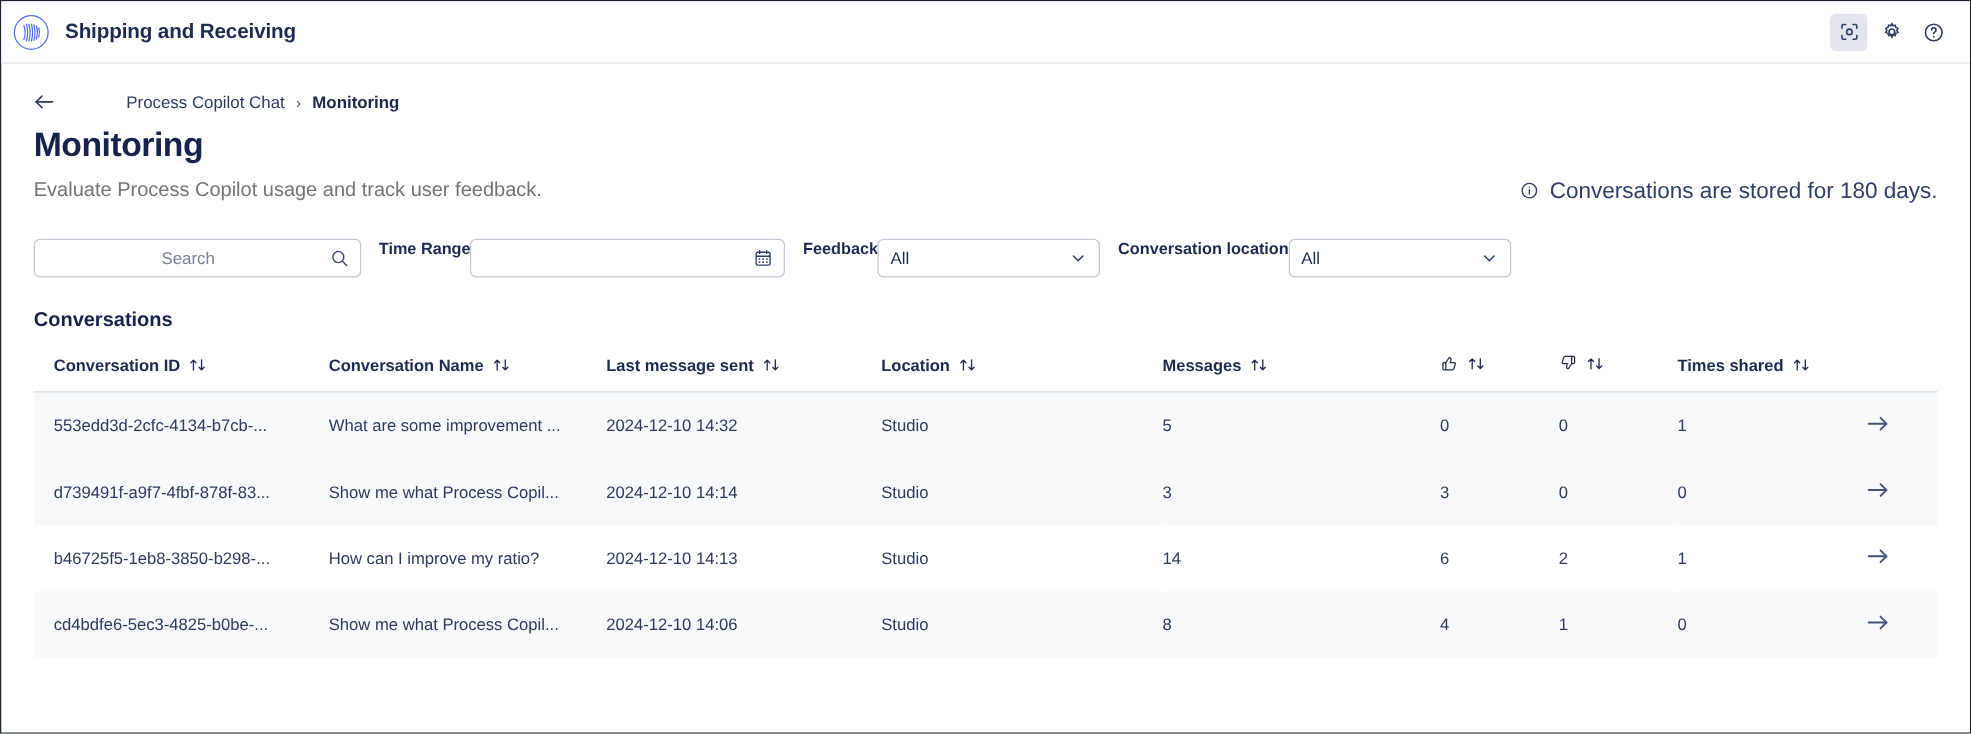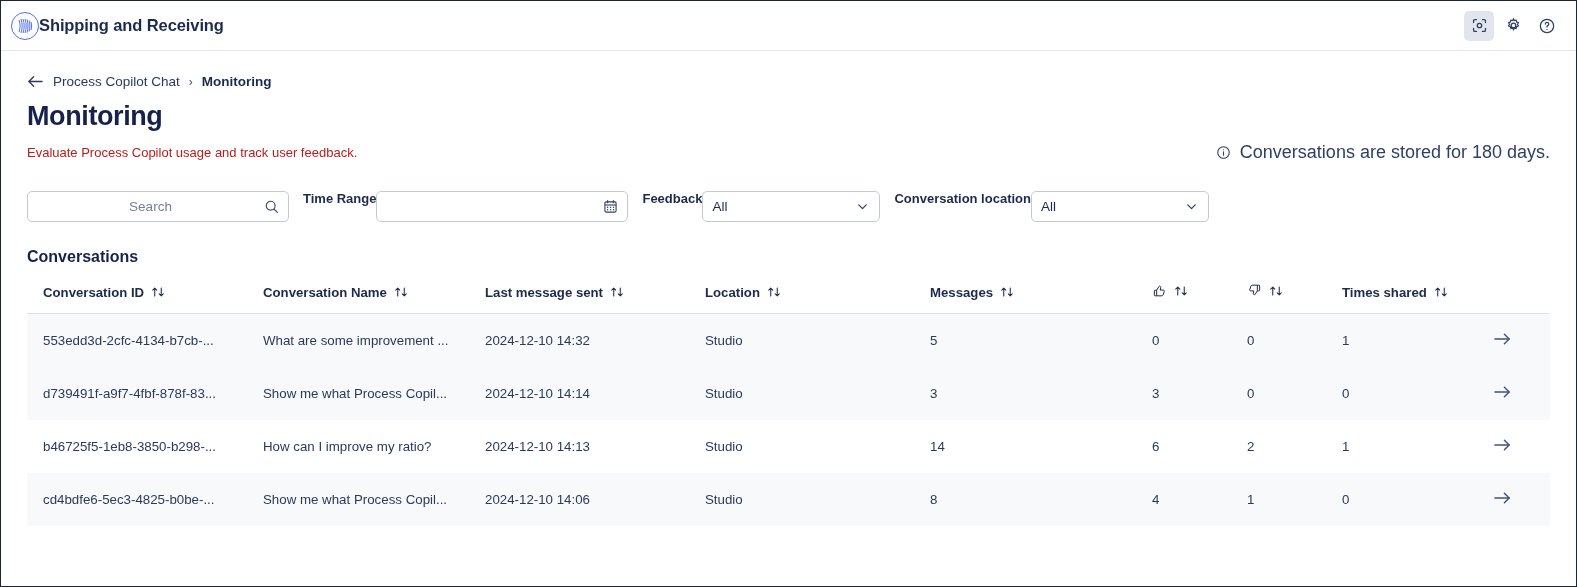--- a/index.html
+++ b/index.html
@@ -27,20 +27,21 @@
     height: 50px;
     display: flex;
     align-items: center;
     padding: 0 14px 0 10px;
     border-bottom: 1px solid #e3e6ee;
     background: #ffffff;
   }
   .brand {
     display: flex;
     align-items: center;
+    gap: 13px;
     justify-content: flex-end;
   }
   .logo-mark {
     width: 28px; height: 28px;
     border-radius: 50%;
     border: 1.6px solid #4f6ef7;
     display: flex; align-items: center; justify-content: center;
     flex: 0 0 auto;
     overflow: hidden;
   }
@@ -72,40 +73,40 @@
 
   .breadcrumb {
     display: flex;
     align-items: center;
     gap: 9px;
     margin-top: 23px;
     font-size: 13.5px;
     color: #2a3a5e;
   }
   .bc-back { display:flex; align-items:center; color:#2a3a5e; cursor:pointer; }
-  .bc-link { color:#2a3a5e; cursor:pointer; }
+  .bc-link { color:#2a3a5e; cursor:pointer;margin-left:48px; }
   .bc-sep { color:#5a6party; color:#4a5878; font-size:12px; }
   .bc-current { font-weight:bold; color:#1c2a4d; }
 
   .page-title {
     font-size: 27px;
     font-weight: bold;
     letter-spacing: -0.4px;
     margin-top: 12px;
     color: #16224a;
   }
 
   .subrow {
     display: flex;
     align-items: center;
     margin-top: 10px;
   }
   .page-sub {
-    font-size: 13px;
-    color: #b91c1c;
+    font-size: 16px;
+    color: #737373;
   }
   .retention {
     margin-left: auto;
     display: flex;
     align-items: center;
     gap: 9px;
     font-size: 18px;
     color: #2f3f64;
   }
 

